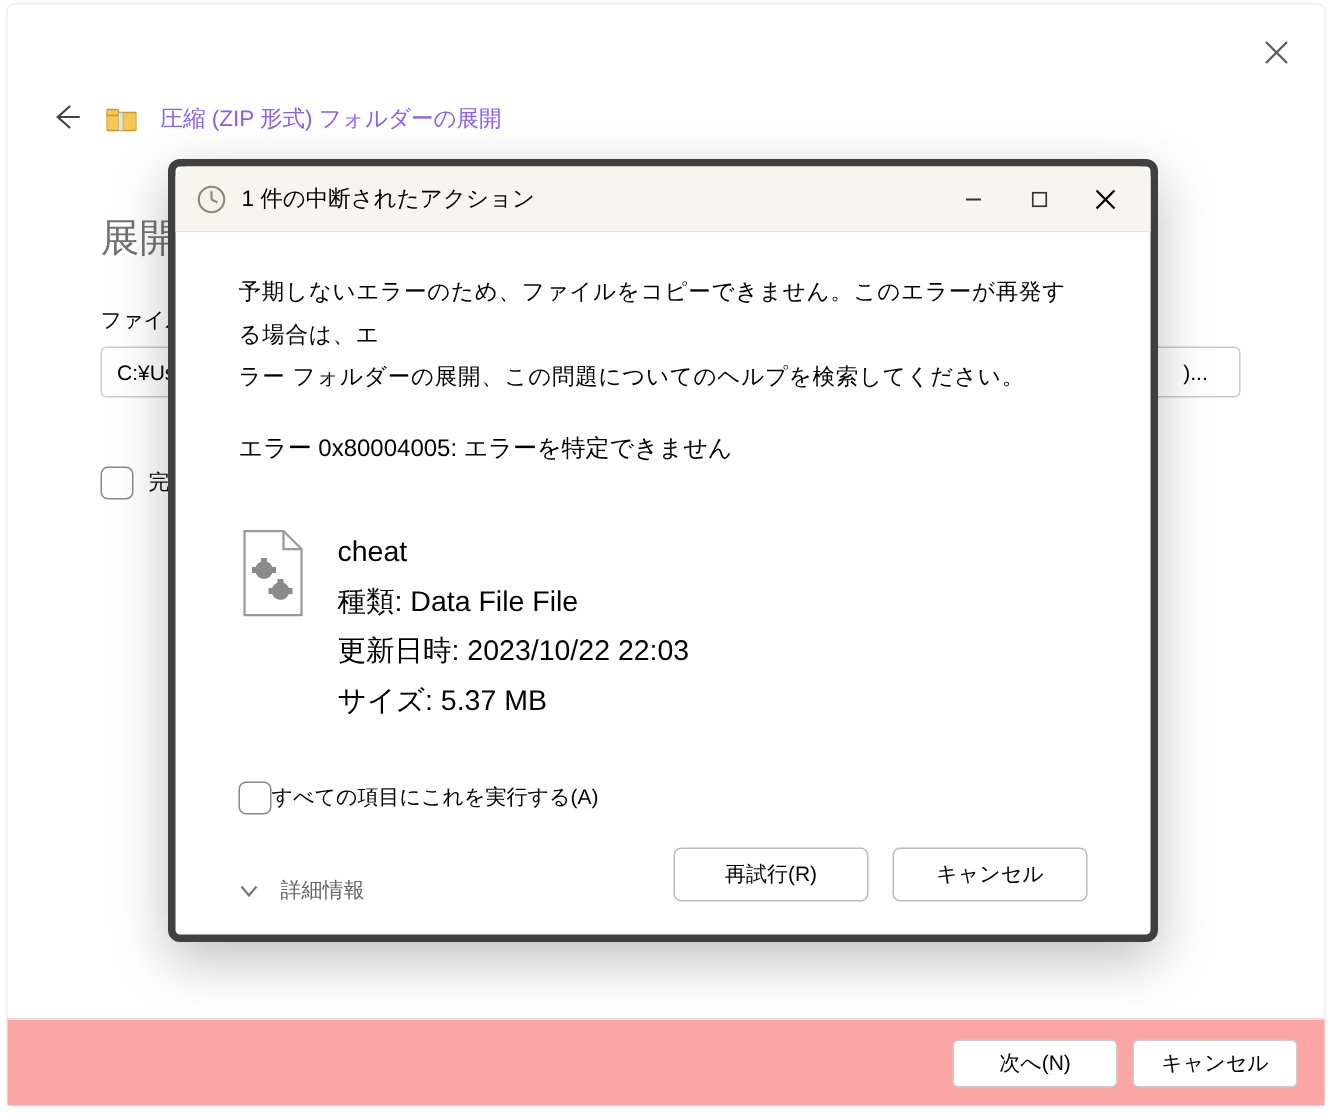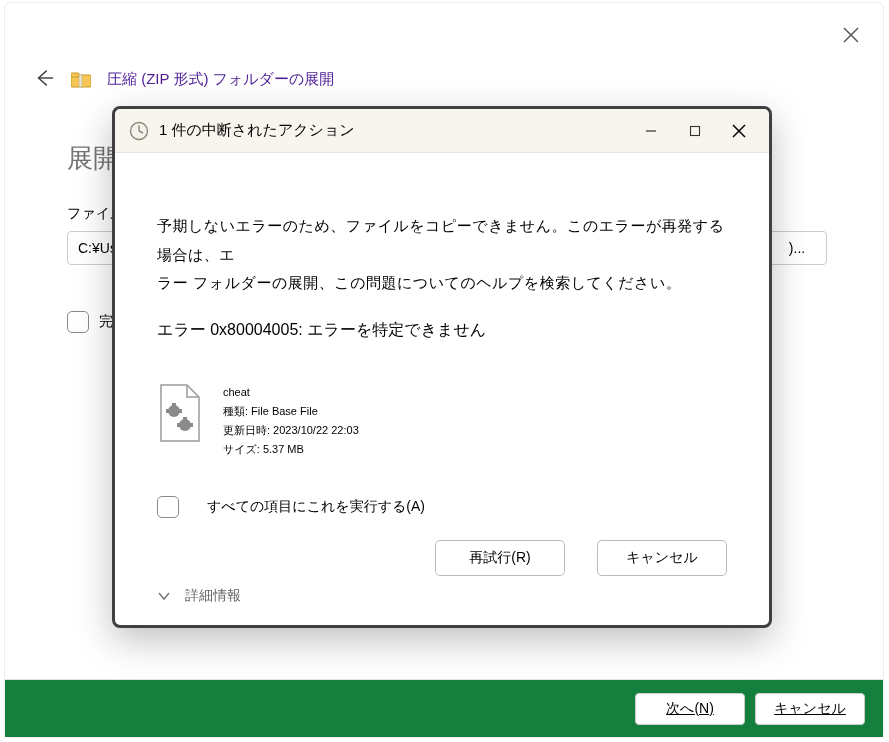--- a/index.html
+++ b/index.html
@@ -6,56 +6,56 @@
   body { width: 889px; height: 742px; background: #fff; position: relative; overflow: hidden; font-size: 14px; color: #000; }
   .outer-frame { position:absolute; left:4px; top:2px; width:880px; height:736px; border:1px solid #eee; border-radius:6px; background:#fff; }
   .outer-close { position:absolute; top:24px; right:24px; cursor:pointer; color:#555; }
   .outer-close svg { width:16px; height:16px; }
 
   .wizard-header { position:absolute; left:28px; top:64px; display:flex; align-items:center; gap:16px; }
   .back-btn { color:#444; cursor:pointer; }
   .back-btn svg{width:22px;height:22px;}
   .zip-icon { width:20px; height:16px; display:flex; align-items:center; }
   .zip-icon svg{width:20px;height:16px;}
-  .wizard-title { font-size:15px; color:#4c1d95; }
+  .wizard-title { font-size:15px; color:#8b5cf6; }
 
   .section-title { position:absolute; left:62px; top:138px; font-size:26px; color:#737373; }
   .path-label { position:absolute; left:62px; top:202px; font-size:14px; color:#000; }
   .path-row { position:absolute; left:62px; top:228px; width:760px; display:flex; gap:8px; }
   .path-input { flex:1; height:34px; border:1px solid #ccc; border-radius:4px; padding:0 10px; font-size:14px; color:#000; background:#fff; }
   .browse-btn { width:60px; height:34px; border:1px solid #ccc; border-radius:4px; background:#fff; font-size:14px; display:flex; align-items:center; justify-content:center; cursor:pointer; }
 
   .done-check-row { position:absolute; left:62px; top:308px; display:flex; align-items:center; gap:10px; }
   .chk { width:22px; height:22px; border:1px solid #888; border-radius:5px; background:#fff; cursor:pointer; }
 
-  .footer { position:absolute; left:0; bottom:0; width:100%; height:58px; border-top:1px solid #e2e2e2; background:#15803d; display:flex; justify-content:flex-end; align-items:center; padding:0 18px; gap:10px;text-decoration:underline; }
+  .footer { position:absolute; left:0; bottom:0; width:100%; height:58px; border-top:1px solid #e2e2e2; background:#fca5a5; display:flex; justify-content:flex-end; align-items:center; padding:0 18px; gap:10px; }
   .footer .btn { min-width:110px; height:32px; border:1px solid #ccc; border-radius:4px; background:#fff; display:flex; align-items:center; justify-content:center; font-size:14px; cursor:pointer; }
 
   
-  .dlg { position:absolute; left:112px; top:106px; width:660px; height:522px; background:#fff; border:3px solid #404040; border-radius:8px; box-shadow:0 12px 36px rgba(0,0,0,.25); display:flex; flex-direction:column; }
+  .dlg { position:absolute; left:112px; top:106px; width:660px; height:522px; background:#fff; border:5px solid #404040; border-radius:8px; box-shadow:0 12px 36px rgba(0,0,0,.25); display:flex; flex-direction:column; }
   .dlg-title { height:44px; background:#f7f5ee; border-bottom:1px solid #e6e4dc; border-radius:8px 8px 0 0; display:flex; align-items:center; padding:0 8px 0 14px; }
   .clock-icon { width:20px; height:20px; margin-right:10px; }
   .clock-icon svg{width:20px;height:20px;}
   .dlg-title-text { font-size:15px; flex:1; }
   .tb-btn { width:44px; height:30px; display:flex; align-items:center; justify-content:center; cursor:pointer; color:#333; border-radius:4px; }
   .tb-btn svg{width:12px;height:12px;}
   .tb-btn.close svg{width:14px;height:14px;stroke-width:2;}
 
-  .dlg-body { padding:26px 42px 16px 42px; flex:1; position:relative;margin-top:33px; }
+  .dlg-body { padding:26px 42px 16px 42px; flex:1; position:relative; }
   .err-msg { font-size:15px; line-height:1.9; letter-spacing:.5px; }
   .err-code { margin-top:22px; font-size:16px; }
 
   .file-block { margin-top:42px; display:flex; gap:20px; }
   .file-ico { width:46px; height:60px; }
   .file-ico svg{width:46px;height:60px;}
-  .file-meta { font-size:11px; line-height:1.75; }
+  .file-meta { font-size:19px; line-height:1.75; }
 
-  .all-row { margin-top:36px; display:flex; align-items:center; gap:28px; }
+  .all-row { margin-top:36px; display:flex; align-items:center; gap:0; }
 
-  .dlg-btnrow { margin-top:22px; display:flex; justify-content:flex-end; gap:32px; }
+  .dlg-btnrow { margin-top:22px; display:flex; justify-content:flex-end; gap:16px; }
   .dlg-btnrow .dbtn { width:130px; height:36px; border:1px solid #bbb; border-radius:5px; background:#fff; display:flex; align-items:center; justify-content:center; font-size:14px; cursor:pointer; }
 
   .details-row { position:absolute; left:42px; bottom:20px; display:flex; align-items:center; gap:14px; color:#666; cursor:pointer; }
   .details-row svg{width:14px;height:14px;}
 </style>
 </head>
 <body>
 
 <div class="outer-frame">
   <div class="outer-close">
@@ -153,21 +153,21 @@
               <rect x="21" y="26" width="4" height="4"></rect>
             <circle cx="28" cy="42" r="6"></circle>
               <rect x="26" y="34" width="4" height="4"></rect>
               <rect x="20" y="40" width="4" height="4"></rect>
               <rect x="32" y="40" width="4" height="4"></rect>
           </g>
         </svg>
       </div>
       <div class="file-meta">
         <div>cheat</div>
-        <div>種類: File Base File</div>
+        <div>種類: Data File File</div>
         <div>更新日時: 2023/10/22 22:03</div>
         <div>サイズ: 5.37 MB</div>
       </div>
     </div>
 
     <div class="all-row">
       <div class="chk"></div>
       <span>すべての項目にこれを実行する(A)</span>
     </div>
 

